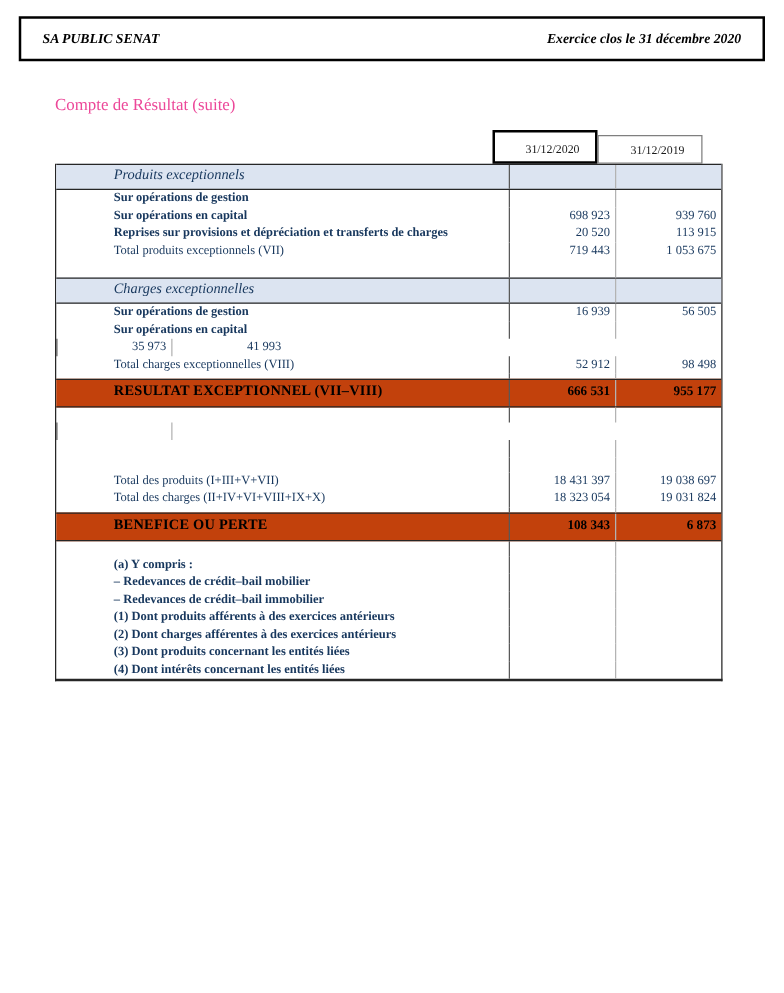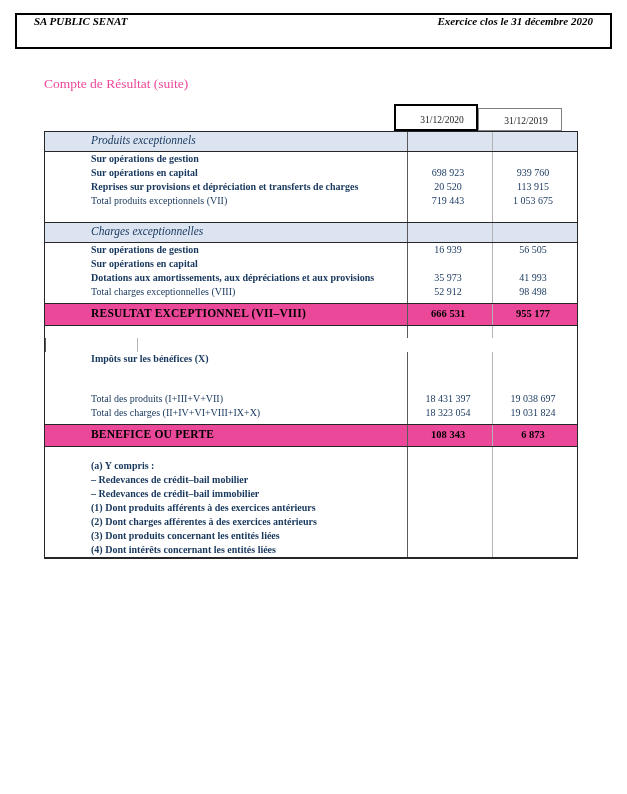--- a/index.html
+++ b/index.html
@@ -7,21 +7,21 @@
     width:627px; height:794px; background:#ffffff;
     font-family:"Liberation Serif","DejaVu Serif",serif;
     color:#000;
   }
   .page { position:relative; width:627px; height:794px; background:#fff; overflow:hidden; }
 
   
   .header-box {
     position:absolute; left:15px; top:13px; width:597px; height:36px;
     box-sizing:border-box; border:2px solid #000;
-    display:flex; justify-content:space-between; align-items:flex-start;
+    display:flex; justify-content:space-between; align-items:center;
     padding:0 17px;
   }
   .header-box span { font-weight:bold; font-style:italic; font-size:11px; white-space:nowrap; }
 
   
   .doc-title { position:absolute; left:44px; top:76px; font-size:13.5px; color:#ec4899; }
 
   
   .table-wrap { position:absolute; left:44px; top:104px; width:534px; }
   .col-headers { display:flex; align-items:flex-end; height:27px; }
@@ -33,35 +33,35 @@
   .col-head-2020 { border:2px solid #000; height:27px; }
   .col-head-2019 { border:1px solid #7f7f7f; height:23px; }
 
   .tbody {
     box-sizing:border-box;
     border-left:1px solid #262626; border-right:1px solid #262626; border-bottom:2px solid #262626;
   }
   .row { display:flex; }
   .cell { box-sizing:border-box; overflow:hidden; white-space:nowrap; }
   .cell-label { width:350px; padding-left:6px; font-size:10px; color:#17375d; line-height:14px;margin-left:40px; }
-  .cell-num   { width:92px; text-align:center; padding-right:4px; font-size:10px; color:#17375d; line-height:14px; }
+  .cell-num   { width:92px; text-align:right; padding-right:4px; font-size:10px; color:#17375d; line-height:14px; }
   .cell-2020  { border-left:1px solid #595959; }
   .cell-2019  { border-left:1px solid #b3b3b3; }
 
   .row.item, .row.item-bold { height:14px; }
   .row.item-bold .cell-label { font-weight:bold; }
 
   .row.section {
     height:19px; background:#dce4f1;
     border-top:1px solid #262626; border-bottom:1px solid #262626;
   }
   .row.section .cell-label { font-style:italic; font-size:11.5px; line-height:17px; }
 
   .row.total {
-    height:21px; background:#ec4899;
+    height:21px; background:#c2410c;
     border-top:1px solid #262626; border-bottom:1px solid #262626;
   }
   .row.total .cell-label { font-weight:bold; color:#000; font-size:11.5px; line-height:19px; letter-spacing:0.2px; }
   .row.total .cell-num   { font-weight:bold; color:#000; font-size:10.5px; line-height:19px; }
 
   .row.blank    { height:14px; }
   .row.blank-12 { height:12px; }
   .row.blank-4  { height:4px; }
 </style>
 </head>
@@ -122,21 +122,20 @@
           <div class="cell cell-label">Sur opérations de gestion</div>
           <div class="cell cell-num cell-2020">16 939</div>
           <div class="cell cell-num cell-2019">56 505</div>
         </div>
         <div class="row item-bold">
           <div class="cell cell-label">Sur opérations en capital</div>
           <div class="cell cell-num cell-2020"></div>
           <div class="cell cell-num cell-2019"></div>
         </div>
         <div class="row item-bold">
-          <div class="cell cell-label">Dotations aux amortissements, aux dépréciations et aux provisions</div>
           <div class="cell cell-num cell-2020">35 973</div>
           <div class="cell cell-num cell-2019">41 993</div>
         </div>
         <div class="row item">
           <div class="cell cell-label">Total charges exceptionnelles (VIII)</div>
           <div class="cell cell-num cell-2020">52 912</div>
           <div class="cell cell-num cell-2019">98 498</div>
         </div>
         <div class="row blank-4">
           <div class="cell cell-label"></div>
@@ -150,25 +149,20 @@
         </div>
         <div class="row blank-12">
           <div class="cell cell-label"></div>
           <div class="cell cell-num cell-2020"></div>
           <div class="cell cell-num cell-2019"></div>
         </div>
         <div class="row item-bold">
           <div class="cell cell-num cell-2020"></div>
           <div class="cell cell-num cell-2019"></div>
         </div>
-        <div class="row item-bold">
-          <div class="cell cell-label">Impôts sur les bénéfices (X)</div>
-          <div class="cell cell-num cell-2020"></div>
-          <div class="cell cell-num cell-2019"></div>
-        </div>
         <div class="row blank">
           <div class="cell cell-label"></div>
           <div class="cell cell-num cell-2020"></div>
           <div class="cell cell-num cell-2019"></div>
         </div>
         <div class="row blank-12">
           <div class="cell cell-label"></div>
           <div class="cell cell-num cell-2020"></div>
           <div class="cell cell-num cell-2019"></div>
         </div>

